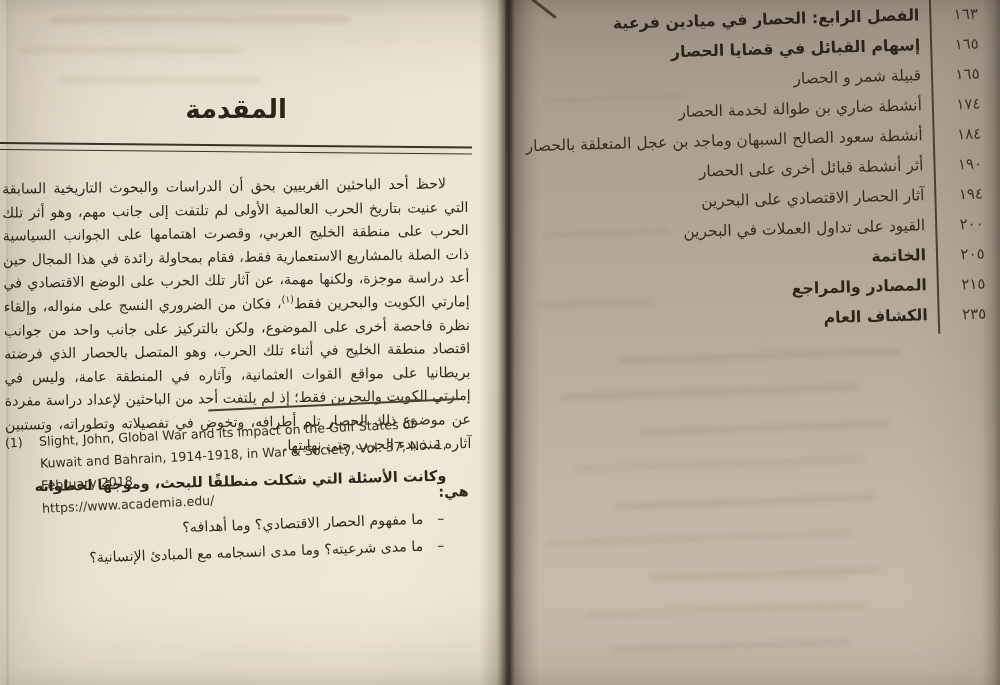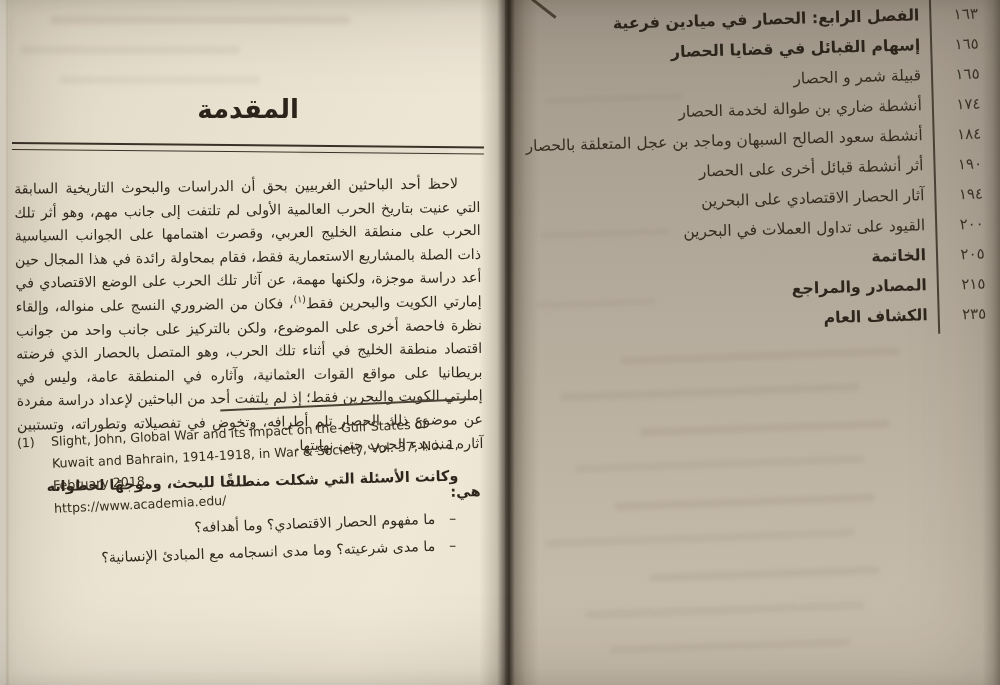--- a/index.html
+++ b/index.html
@@ -12,21 +12,21 @@
 
   
   .page-left{
     position:absolute;left:0;top:0;width:505px;height:685px;
     background:linear-gradient(115deg,#ddd4c2 0%,#e7dfcd 25%,#ede5d4 55%,#f0e8d7 80%,#eae2d0 100%);
   }
   .page-left::before{
     content:"";position:absolute;left:0;top:0;width:9px;height:100%;
     background:linear-gradient(to right,#f5efe1 0%,#efe8d8 55%,#d8cfbc 85%,#e7dfcd 100%);
   }
-  .lp-content{position:absolute;left:12px;top:0;width:472px;height:506px;color:#32291f;}
+  .lp-content{position:absolute;left:0;top:0;width:472px;height:506px;color:#32291f;}
   .lp-title{
     margin:94px 0 0;text-align:center;font-size:26px;font-weight:bold;
     color:#2c241a;letter-spacing:0;
   }
   .double-rule{
     margin-top:18px;height:5px;border-top:2px solid #3a3228;border-bottom:1.4px solid #3a3228;
     transform:rotate(.55deg);transform-origin:top left;
   }
   .rtl{direction:rtl;}
   .body-text{

